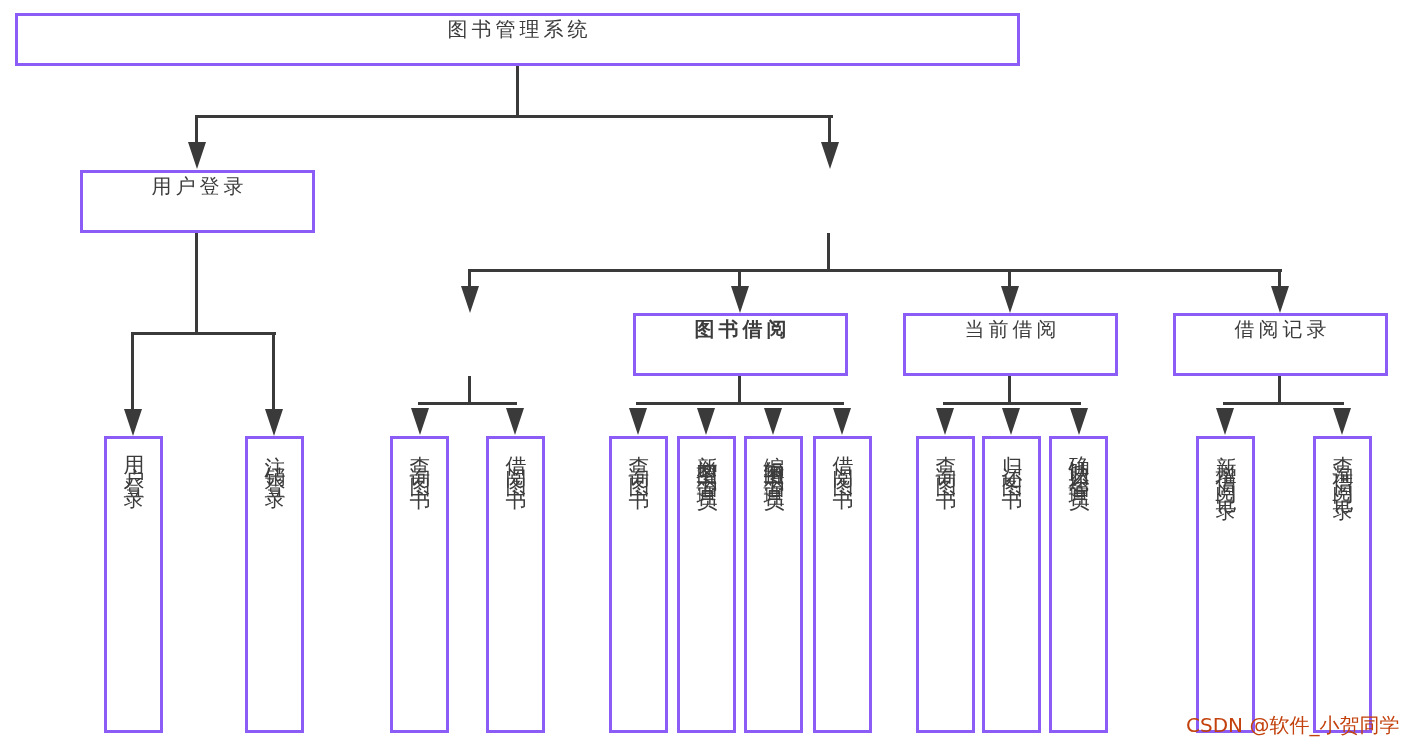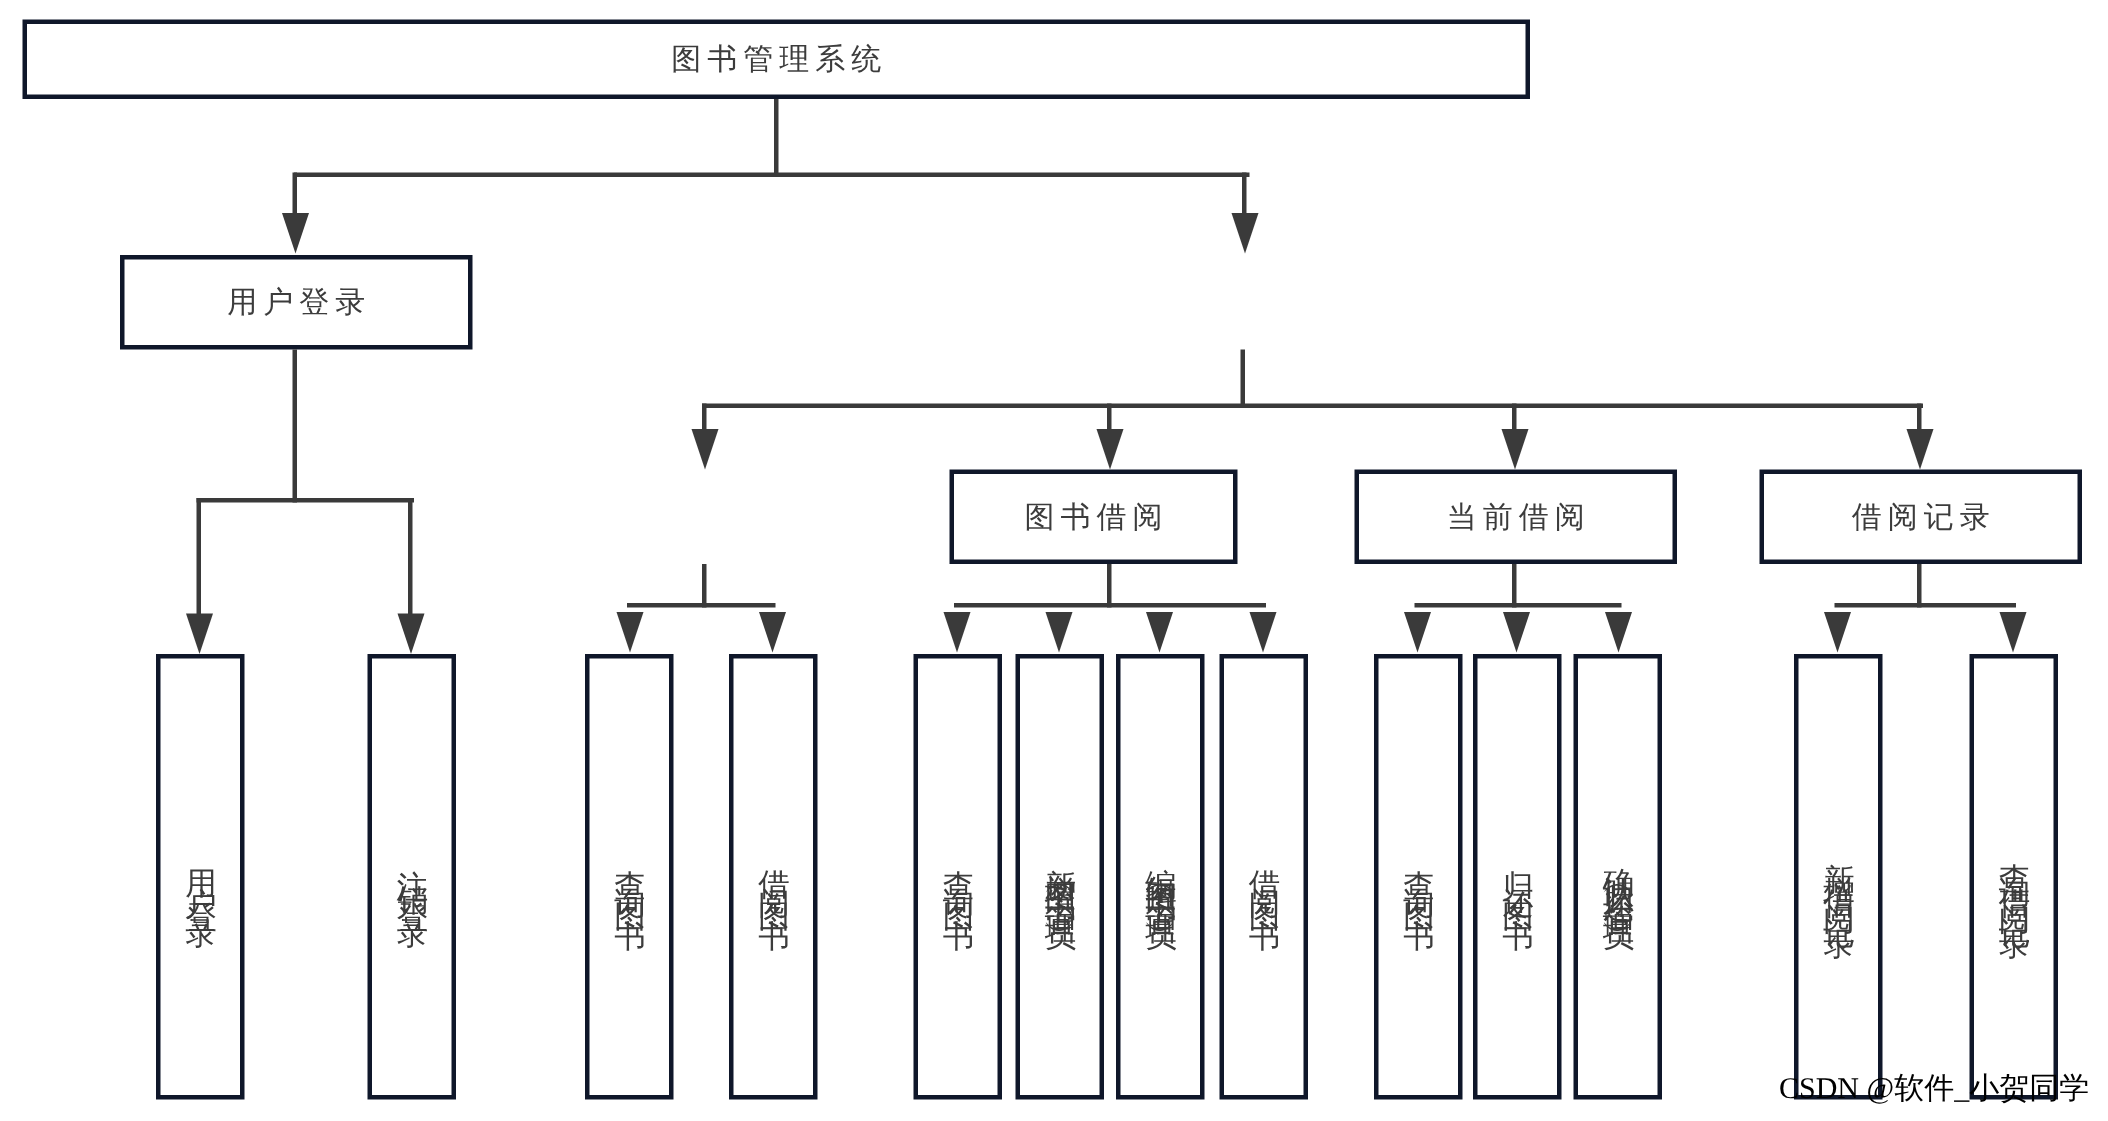--- a/index.html
+++ b/index.html
@@ -7,24 +7,24 @@
     position: relative;
     width: 1405px;
     height: 747px;
     background: #ffffff;
     font-family: "DejaVu Sans", "Liberation Sans", sans-serif;
     overflow: hidden;
   }
   .box {
     position: absolute;
     box-sizing: border-box;
-    border: 3px solid #0f172a;
+    border: 3px solid #8b5cf6;
     background: #ffffff;
     display: flex;
-    align-items: center;
+    align-items: flex-start;
     justify-content: center;
     color: #3c3c3c;
   }
   .h-label {
     font-size: 20px;
     letter-spacing: 4px;
     text-indent: 4px;
     white-space: nowrap;
     color: #3c3c3c;
   }
@@ -45,24 +45,23 @@
     width: 0; height: 0;
     border-left: 9px solid transparent;
     border-right: 9px solid transparent;
     border-top: 27px solid #3a3a3a;
   }
   #watermark {
     position: absolute;
     left: 1186px;
     top: 712px;
     font-size: 20px;
-    color: #000000;
+    color: #c2410c;
     white-space: nowrap;
     z-index: 5;
-    font-family: Liberation Serif, serif;
   }
 </style>
 </head>
 <body>
 
 <div id="canvas">
 
   <div class="box" style="left:15px; top:13px; width:1005px; height:53px;">
     <span class="h-label">图书管理系统</span>
   </div>
@@ -89,21 +88,21 @@
   <div class="hline" style="left:468px; top:269px; width:814px;"></div>
   <div class="vline" style="left:468px; top:269px; height:20px;"></div>
   <div class="arrow" style="left:461px; top:286px;"></div>
   <div class="vline" style="left:738px; top:269px; height:20px;"></div>
   <div class="arrow" style="left:731px; top:286px;"></div>
   <div class="vline" style="left:1008px; top:269px; height:20px;"></div>
   <div class="arrow" style="left:1001px; top:286px;"></div>
   <div class="vline" style="left:1278px; top:269px; height:20px;"></div>
   <div class="arrow" style="left:1271px; top:286px;"></div>
 
-  <div class="box" style="left:633px; top:313px; width:192px; height:63px;">
+  <div class="box" style="left:633px; top:313px; width:215px; height:63px;font-weight:bold;">
     <span class="h-label">图书借阅</span>
   </div>
   <div class="box" style="left:903px; top:313px; width:215px; height:63px;">
     <span class="h-label">当前借阅</span>
   </div>
   <div class="box" style="left:1173px; top:313px; width:215px; height:63px;">
     <span class="h-label">借阅记录</span>
   </div>
 
   <div class="vline" style="left:468px; top:376px; height:29px;"></div>

